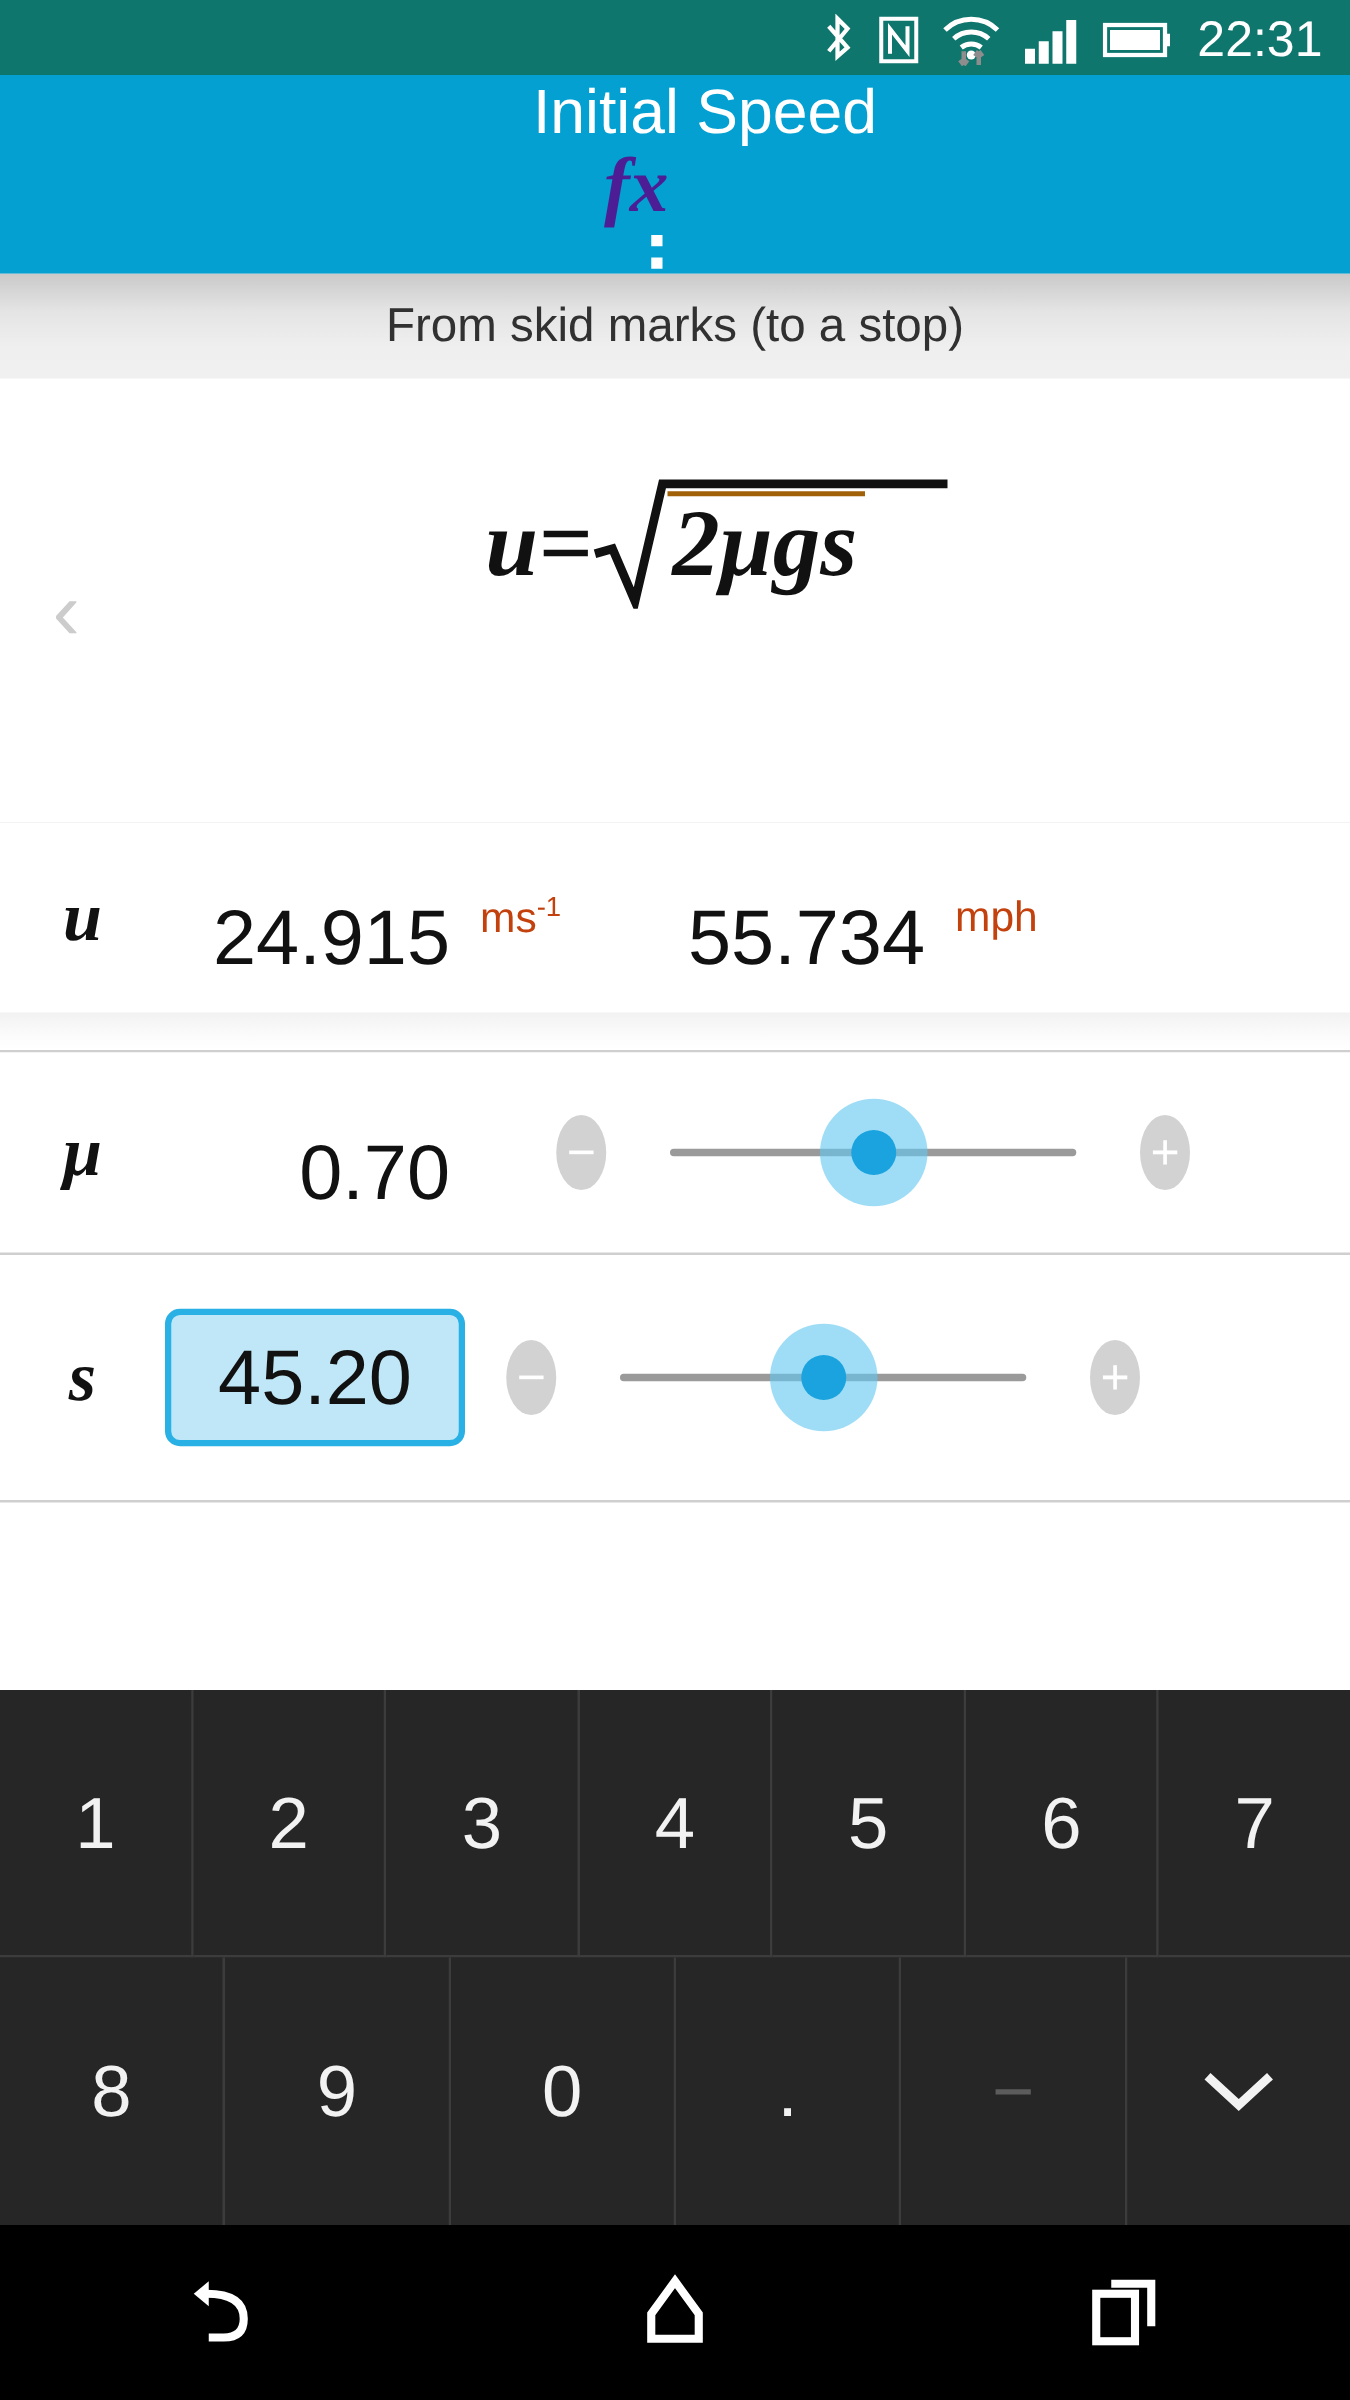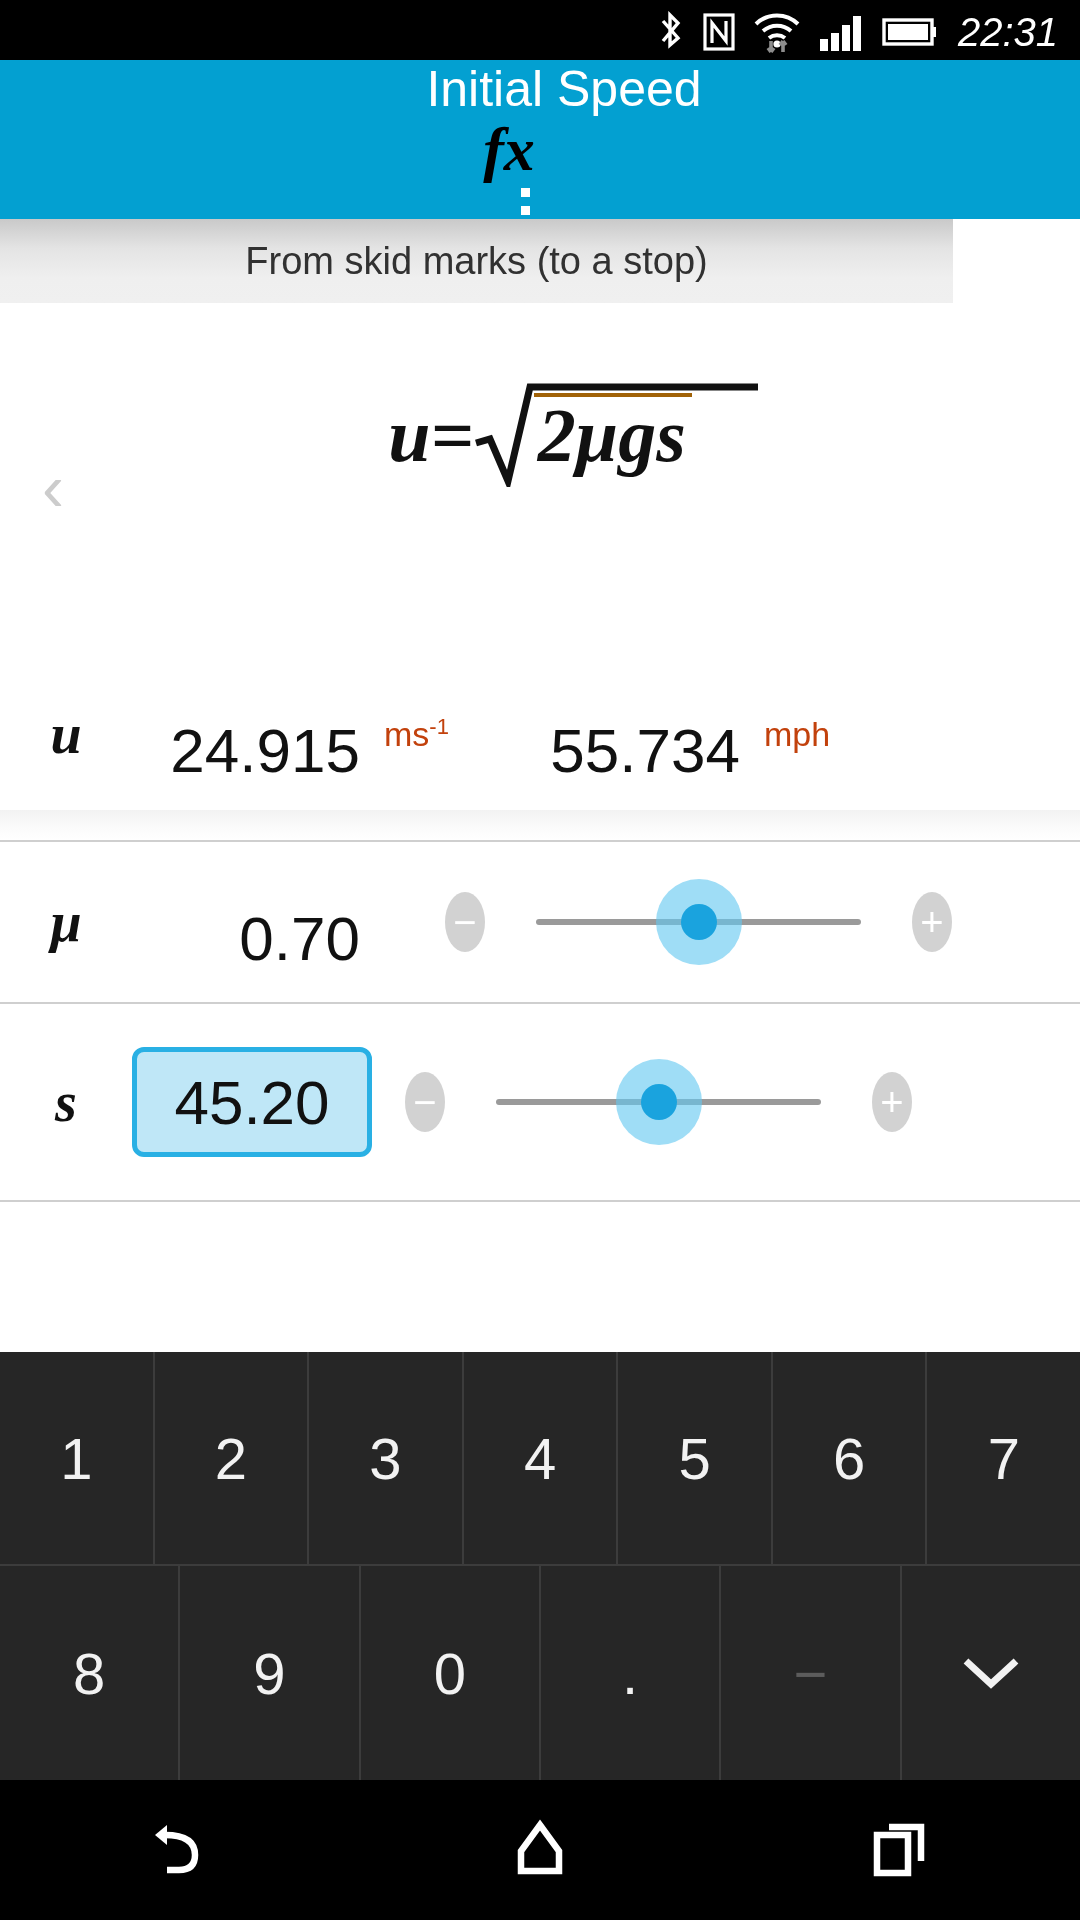--- a/index.html
+++ b/index.html
@@ -7,53 +7,52 @@
     width:1080px; height:1920px;
     background:#ffffff;
     font-family:"Liberation Sans", sans-serif;
     overflow:hidden;
   }
   #screen { position:relative; width:1080px; height:1920px; background:#fff; }
 
   
   .statusbar{
     position:absolute; left:0; top:0; width:1080px; height:64px;
-    background:#000000; display:flex; align-items:center; justify-content:flex-end;
+    background:#0f766e; display:flex; align-items:center; justify-content:flex-end;
     padding-right:22px;
-    font-style:italic;
   }
   .statusbar .sb-icon{ display:flex; align-items:center; justify-content:center; margin-left:16px; }
   .sb-time{
     color:#fff; font-size:40px; font-weight:400; letter-spacing:0px;
     margin-left:20px; line-height:60px; font-family:"Liberation Sans", sans-serif;
   }
 
   
   .appbar{
     position:absolute; left:0; top:60px; width:1080px; height:159px;
     background:#03a0d1; display:flex; align-items:center;flex-direction:column;
   }
   .appbar-title{
     color:#ffffff; font-size:50px; font-weight:400; margin-left:48px; flex:1;
     white-space:nowrap;
   }
   .appbar-fx{
-    color:#000000; font-size:62px; font-style:italic;
+    color:#4c1d95; font-size:62px; font-style:italic;
     font-family:"Liberation Serif", serif; font-weight:700;
     margin-right:62px; line-height:1; padding-bottom:8px;
   }
   .appbar-menu{
     width:56px; height:90px; margin-right:30px;
     display:flex; flex-direction:column; align-items:center; justify-content:center; gap:9px;
   }
   .appbar-menu i{ display:block; width:9px; height:9px; background:#fff; }
 
   
   .subtitle-bar{
-    position:absolute; left:0; top:219px; width:953px; height:84px;
+    position:absolute; left:0; top:219px; width:1080px; height:84px;
     background:linear-gradient(to bottom,#c9c9c9 0%,#e4e4e4 35%,#efefef 70%,#f0f0f0 100%);
     display:flex; align-items:center; justify-content:center;
   }
   .subtitle-bar span{ color:#313131; font-size:38px; }
 
   
   .formula-area{
     position:absolute; left:0; top:303px; width:1080px; height:355px;
     background:#fff;
   }

